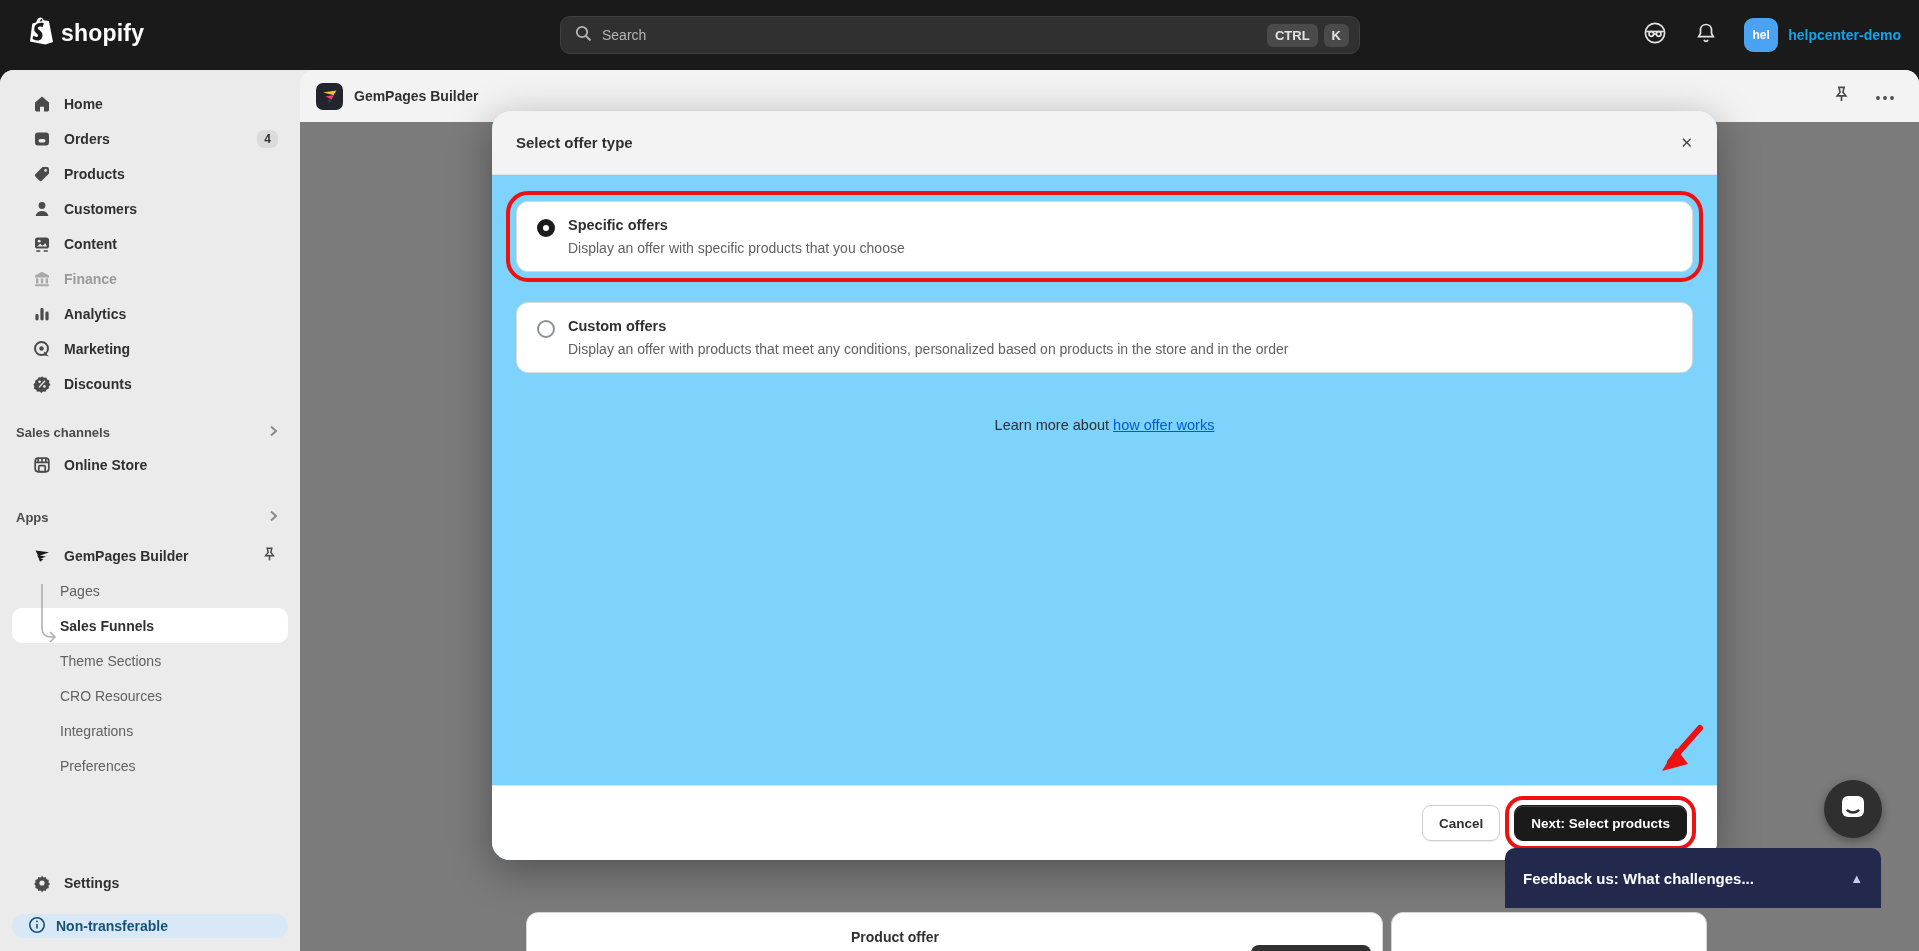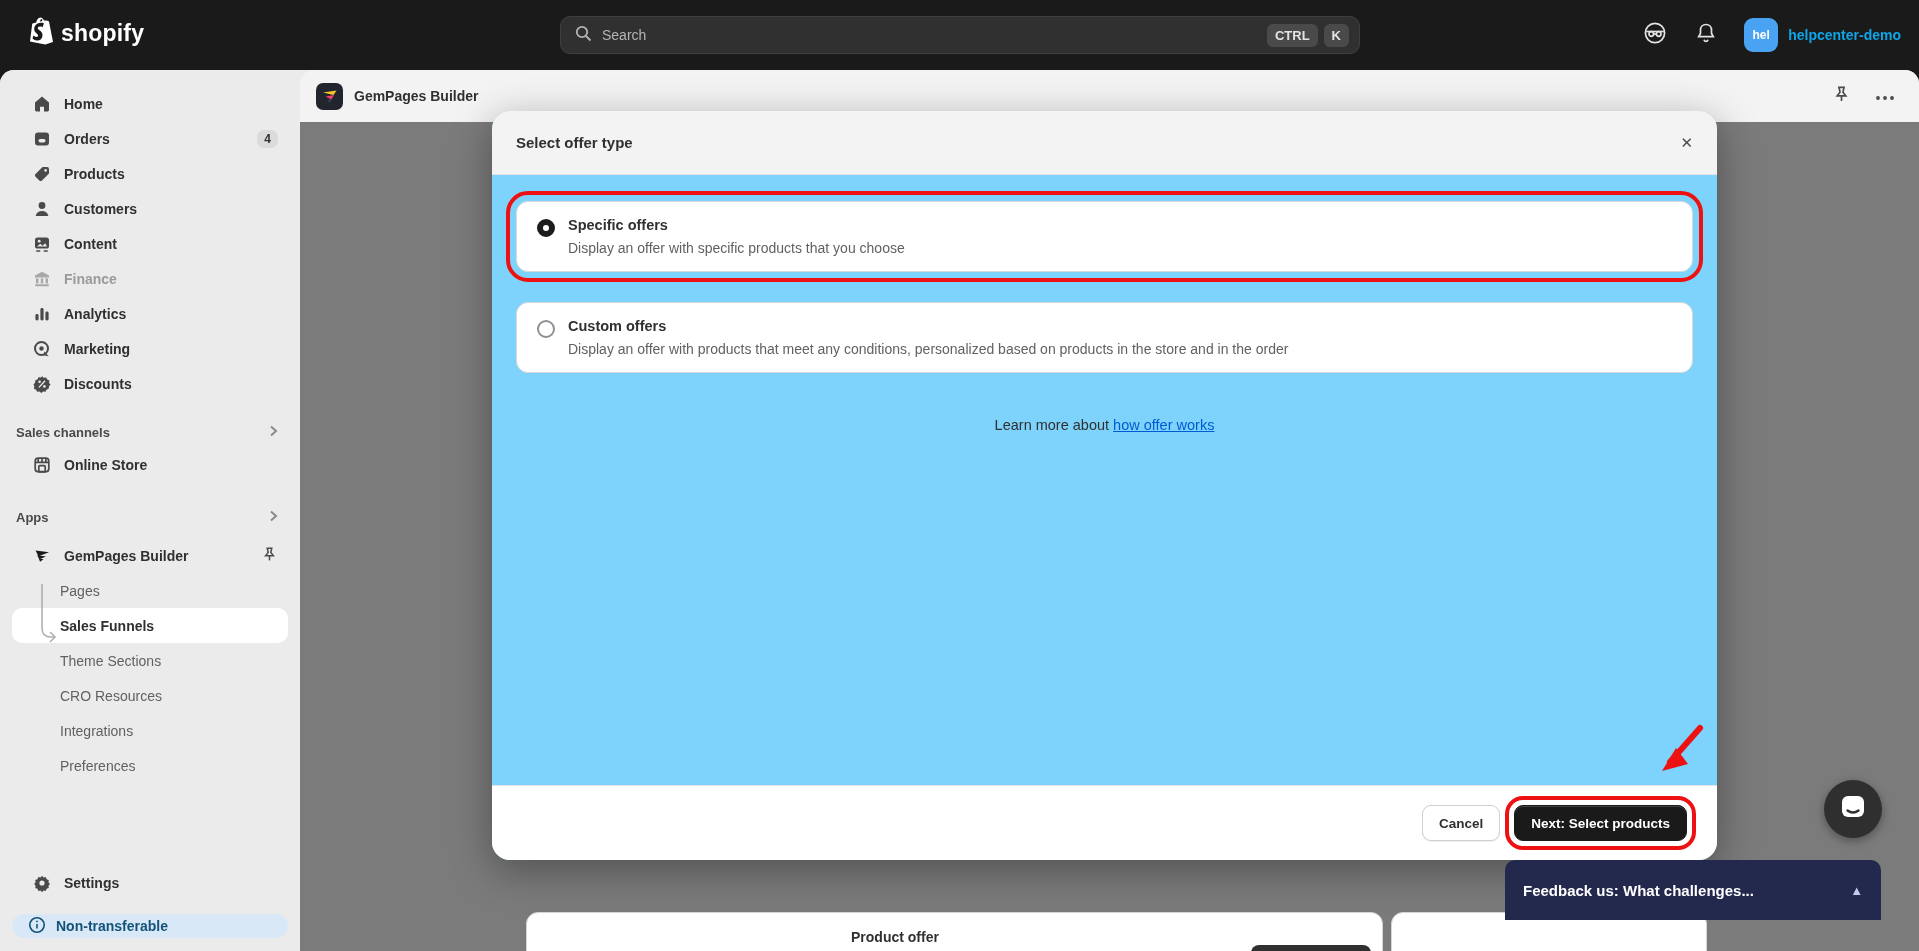--- a/index.html
+++ b/index.html
@@ -91,21 +91,21 @@
     box-shadow:inset 0 1px 0 rgba(255,255,255,.18); }
   .btn-primary.annotated { outline:4px solid #ee1111; outline-offset:5px; }
 
   
   .arrow-annot { position:absolute; left:1340px; top:648px; z-index:12; }
   .chat-bubble { position:absolute; left:1524px; top:710px; width:58px; height:58px; border-radius:50%;
     background:#2f2f2f; z-index:13; display:flex; align-items:center; justify-content:center;
     box-shadow:0 3px 10px rgba(0,0,0,.35); }
   .feedback-bar { position:absolute; left:1205px; top:778px; width:376px; height:60px;
     border-radius:10px 10px 0 0; z-index:14; display:flex; align-items:center; padding:0 18px;
-    color:#fff; font-size:15px; font-weight:700;margin-top:12px; }
+    color:#fff; font-size:15px; font-weight:700; }
   .feedback-bar .tri { margin-left:auto; color:#c3cbe8; font-size:13px; }
 </style>
 </head>
 <body>
 
 <div class="topbar">
   <div class="brand">
     <span>
       <svg width="26" height="28" viewBox="0 0 26 28">
         <path d="M17.5 3.6c-.4-.1-.9-.1-1.4-.1C15 1.6 13.8.5 12.6.5 10 .5 8.6 3.7 8.2 5.4l-3 .9c-.9.3-1 .6-1.1 1.5L2 24.6l15.3 2.9L25 25 21 4.6c-.6-.6-3-1-3.5-1zM14 4l-2.3.7c.5-1.6 1.3-2.6 2.3-2.8.4.6.4 1.3 0 2.1z" fill="#fff"></path>

